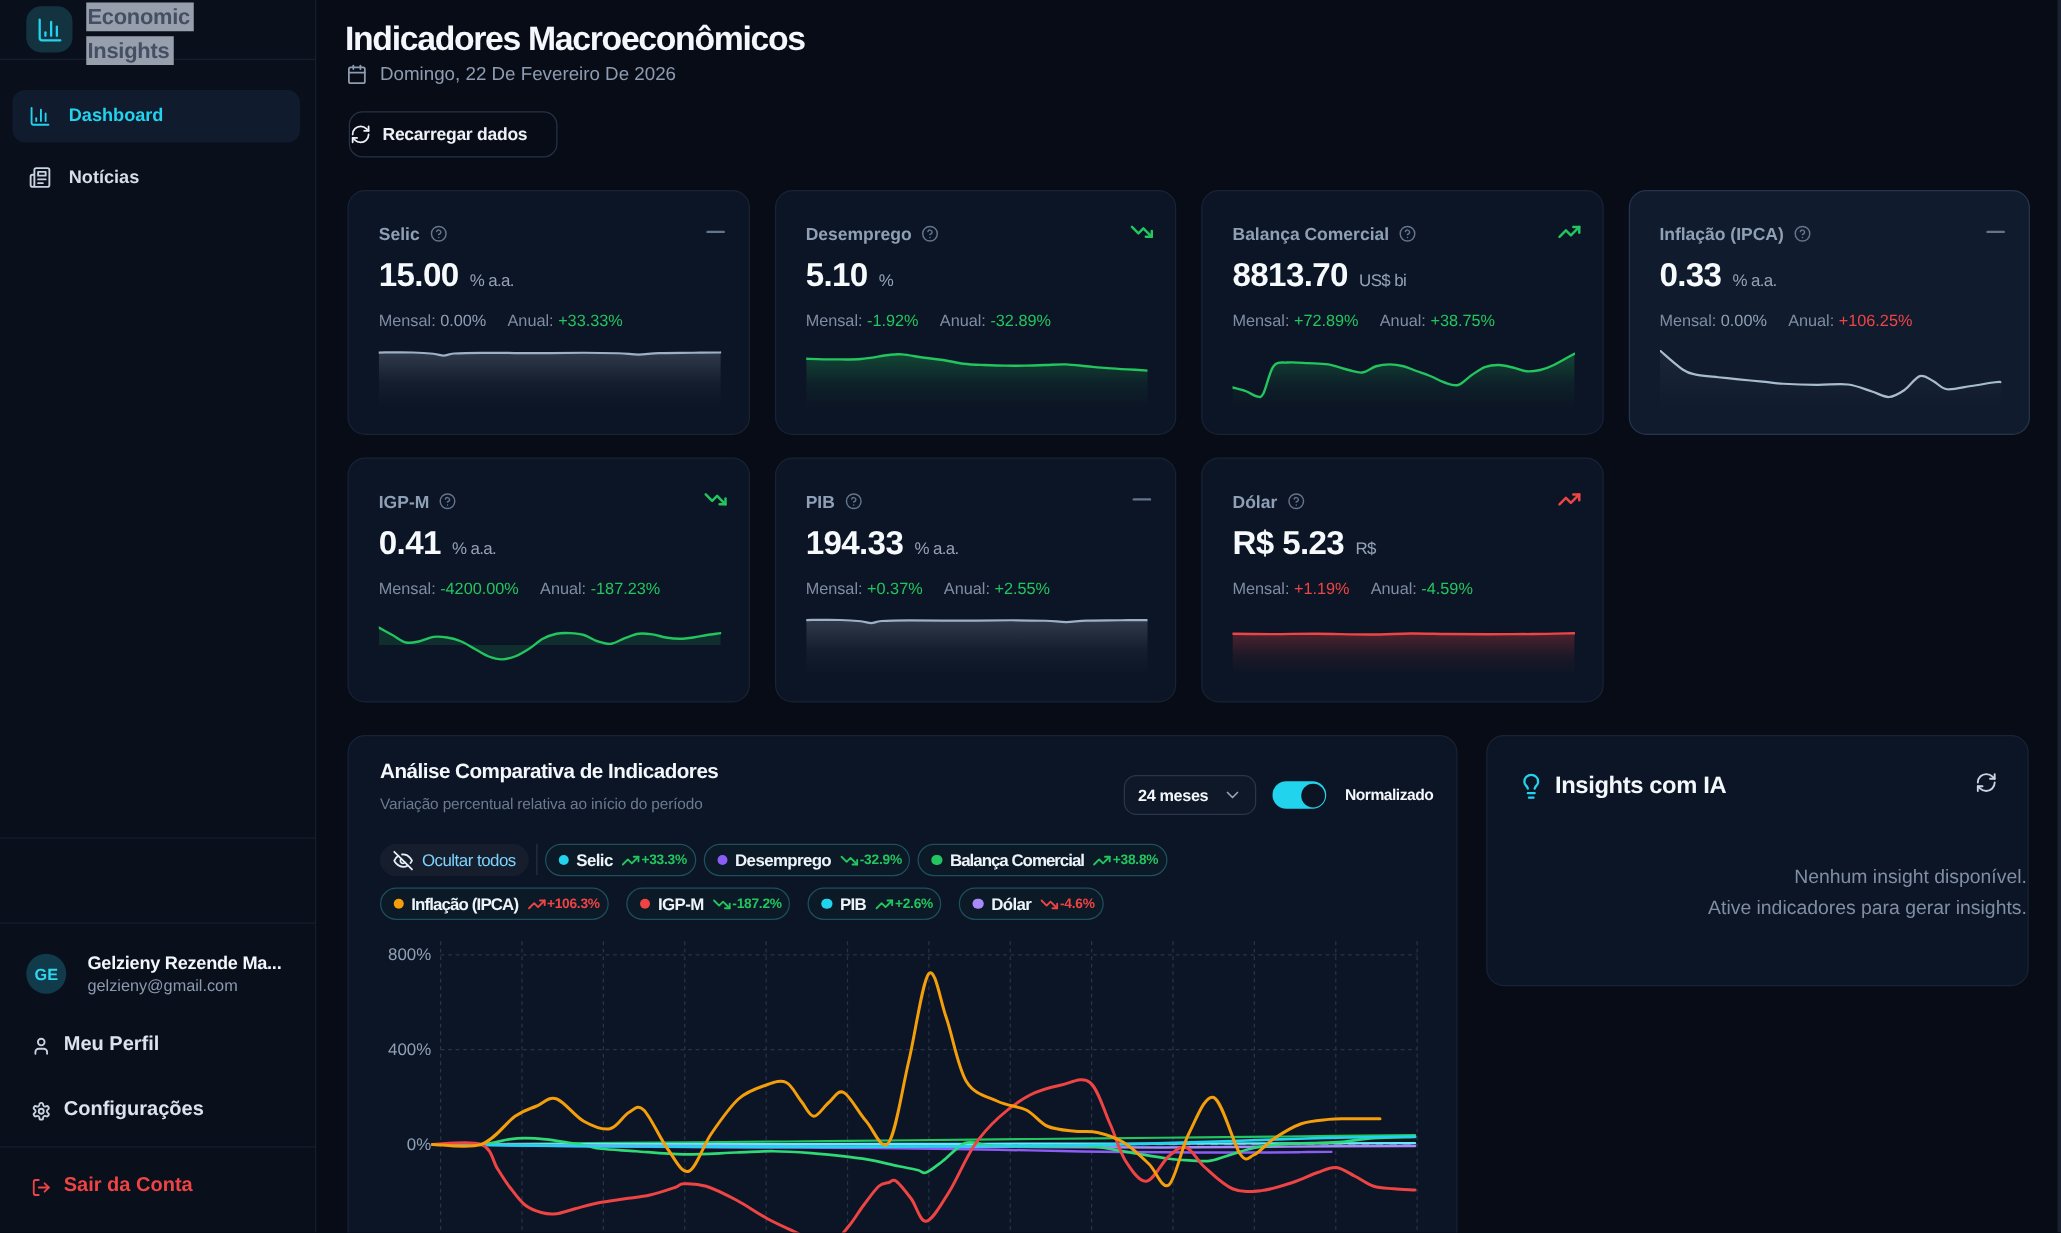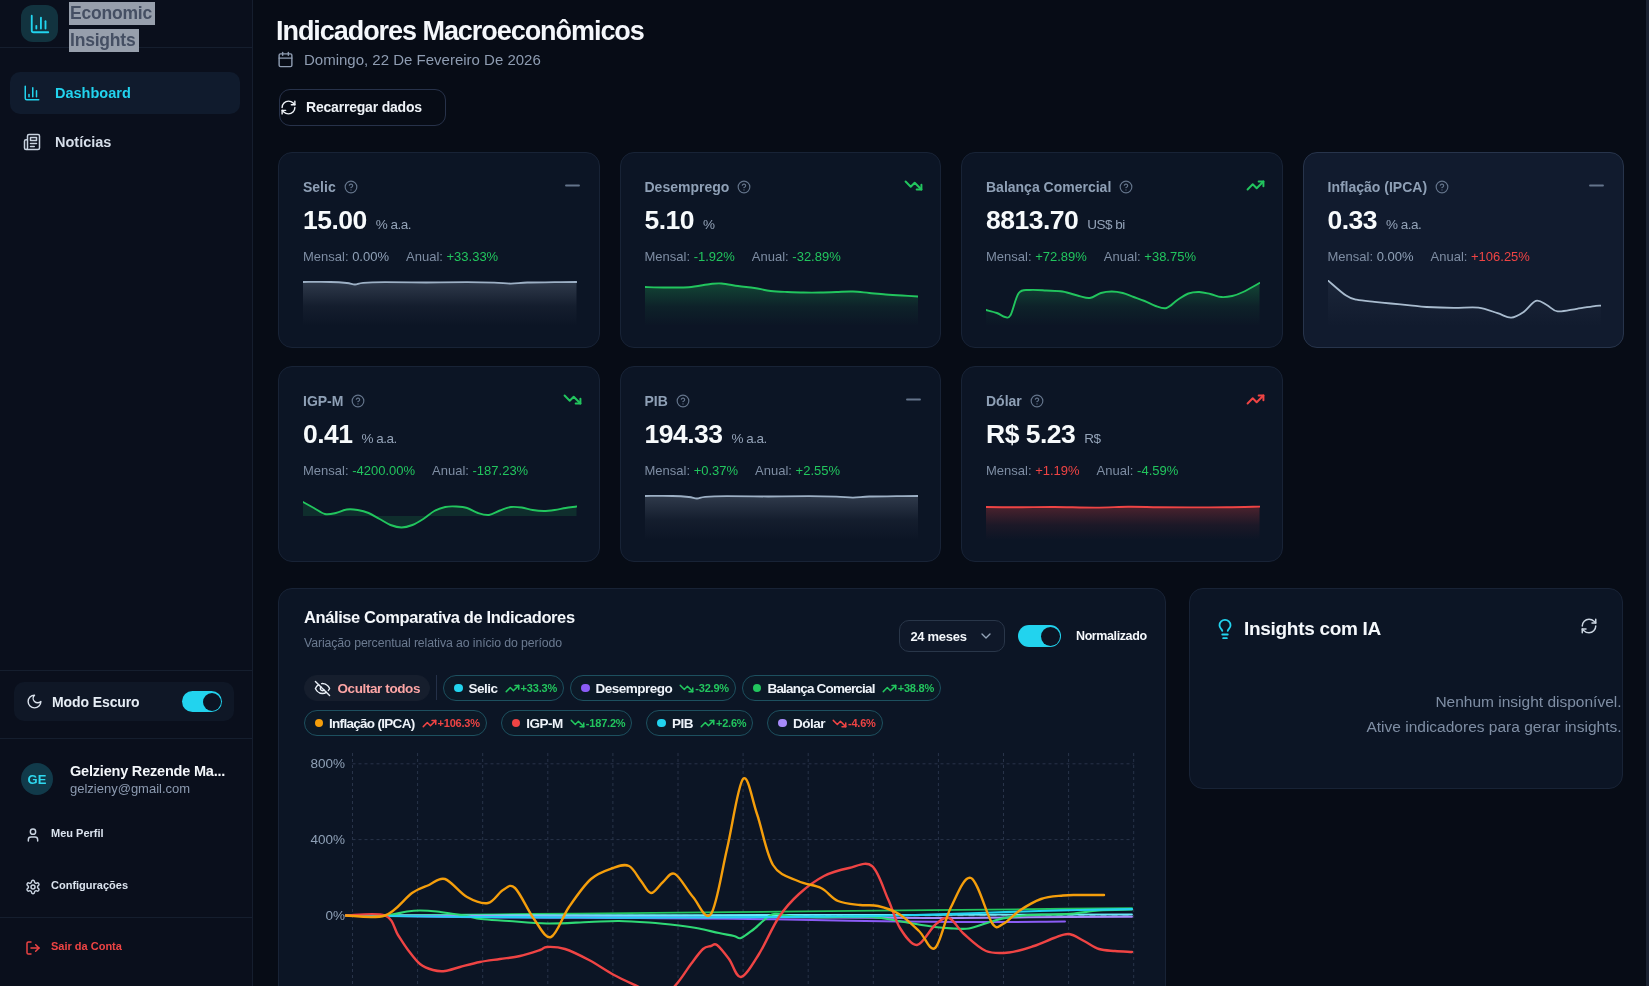--- a/index.html
+++ b/index.html
@@ -16,21 +16,21 @@
 .nav-item.active{background:#101b2d;color:#22d3ee}
 .side-bottom-border{position:absolute;left:0;top:670px;width:100%;border-top:1px solid #151e2e}
 .mode-box{position:absolute;left:14px;top:682px;width:220px;height:39px;background:#0f1726;border-radius:10px;display:flex;align-items:center;padding:0 12px;gap:9px;font-size:14px;font-weight:600;color:#e6edf5;letter-spacing:-0.1px}
 .toggle{width:40px;height:21px;border-radius:11px;background:#22d3ee;position:relative;margin-left:auto}
 .toggle .knob{position:absolute;right:1.5px;top:1.5px;width:18px;height:18px;border-radius:50%;background:#0c1424}
 .divider2{position:absolute;left:0;top:738px;width:100%;border-top:1px solid #151e2e}
 .user-row{position:absolute;left:21px;top:763px;display:flex;gap:17px}
 .avatar{width:32px;height:32px;border-radius:50%;background:#113a4a;color:#2fd8ef;font-size:13px;font-weight:700;display:flex;align-items:center;justify-content:center}
 .uname{font-size:14.5px;font-weight:700;color:#f3f6fa;line-height:17px;letter-spacing:-0.2px}
 .uemail{font-size:13px;color:#8c9ab0;line-height:17px}
-.side-link{position:absolute;left:25px;display:flex;align-items:flex-start;gap:10px;font-size:11px;font-weight:600;color:#dbe3ee}
+.side-link{position:absolute;left:25px;display:flex;align-items:flex-end;gap:10px;font-size:16px;font-weight:600;color:#dbe3ee}
 .divider3{position:absolute;left:0;top:917px;width:100%;border-top:1px solid #151e2e}
 .logout{color:#ef4444}
 
 .main{position:absolute;left:253px;top:0;width:1396px;height:986px}
 h1{position:absolute;left:23px;top:16px;font-size:27px;font-weight:700;color:#f4f7fb;letter-spacing:-1.05px}
 .date-row{position:absolute;left:24px;top:51px;display:flex;gap:10px}
 .date-row{color:#8e9cb1;font-size:15px}
 .reload-btn{position:absolute;left:26px;top:88.5px;width:167px;height:37px;border:1px solid #27324a;border-radius:11px;display:flex;align-items:center;justify-content:flex-start;gap:9px;font-size:14px;font-weight:700;color:#eef2f7;background:transparent;letter-spacing:-0.2px}
 
 .card{position:absolute;width:321.5px;height:196px;background:#0c1525;border:1px solid #182336;border-radius:14px}
@@ -51,21 +51,21 @@
 .comp-title{position:absolute;left:25px;top:19px;font-size:16.5px;font-weight:700;color:#f4f7fb;letter-spacing:-0.4px}
 .comp-sub{position:absolute;left:25px;top:47px;font-size:12.3px;color:#6b7a90;letter-spacing:-0.1px}
 .select{position:absolute;left:620px;top:31px;width:106px;height:32px;background:#0f1829;border:1px solid #293649;border-radius:10px;display:flex;align-items:center;justify-content:center;gap:11px;font-size:13px;font-weight:700;color:#f4f7fb;letter-spacing:-0.3px}
 .norm-toggle{position:absolute;left:739px;top:36px;display:flex;align-items:center;gap:15px;font-size:12.5px;font-weight:700;color:#f4f7fb;letter-spacing:-0.4px}
 .toggle.big{width:43px;height:22px;border-radius:12px;margin-left:0}
 .toggle.big .knob{width:19px;height:19px}
 .chips{position:absolute;left:24.5px;display:flex;gap:6px;height:26px}.chips.r2{gap:14px}
 .chip{display:flex;align-items:center;padding:0 6px 0 10px;border:1px solid #1d505f;border-radius:13px;background:rgba(13,30,43,.45);font-size:14px;height:26px}
 .chip .dot{width:8.5px;height:8.5px;border-radius:50%;margin-right:6px}
 .cname{color:#eef3f9;font-weight:700;letter-spacing:-0.5px;font-size:13.5px}.chip>svg{margin-left:7px}
-.cname2{color:#fca5a5;font-weight:700;font-size:13.5px;letter-spacing:-0.4px}
+.cname2{color:#7dd3fc;font-weight:400;font-size:13.5px;letter-spacing:-0.4px}
 .cpct{font-size:11px;font-weight:700;margin-left:1px;letter-spacing:-0.2px}
 .chip.hideall{background:#161e2d;border-color:#161e2d;padding:0 9px;border-radius:13px}.chip.hideall .cname2{margin-left:7px}.chip.hideall>svg{margin-left:0}
 .vsep{width:1px;height:25px;background:#243048}
 .bigchart{position:absolute;left:0;top:150px}
 .ins-head{position:absolute;left:24px;top:28px;right:24px;display:flex;align-items:center;gap:8px;font-size:19px;font-weight:700;color:#f4f7fb;letter-spacing:-0.3px}
 .ins-refresh{margin-left:auto}
 .ins-empty{position:absolute;left:0;right:0;top:100px;text-align:right;font-size:15.5px;color:#7f8ea4;line-height:25px}
 </style>
 </head>
 <body>
@@ -87,25 +87,20 @@
         <path d="M15 18h-5"></path>
         <path d="M10 6h8v4h-8V6Z"></path>
       </svg>Notícias</div>
   <div class="nav-item active" style="top:72px"><svg width="18" height="18" viewBox="0 0 24 24" fill="none" stroke="#22d3ee" stroke-width="2" stroke-linecap="round" stroke-linejoin="round">
         <path d="M3 3v16a2 2 0 0 0 2 2h16"></path>
         <path d="M8 17v-3"></path>
         <path d="M13 17V5"></path>
         <path d="M18 17V9"></path>
       </svg>Dashboard</div>
   <div class="side-bottom-border"></div>
-  <div class="mode-box"><svg width="17" height="17" viewBox="0 0 24 24" fill="none" stroke="#dbe3ee" stroke-width="2" stroke-linecap="round" stroke-linejoin="round">
-        <path d="M12 3a6 6 0 0 0 9 9 9 9 0 1 1-9-9Z"></path>
-      </svg>Modo Escuro<div class="toggle">
-        <div class="knob"></div>
-      </div></div>
   <div class="divider2"></div>
   <div class="user-row">
     <div class="avatar">GE</div>
     <div>
         <div class="uname">Gelzieny Rezende Ma...</div>
         <div class="uemail">gelzieny@gmail.com</div>
       </div>
   </div>
   <div class="side-link" style="top:827px"><svg width="16" height="16" viewBox="0 0 24 24" fill="none" stroke="#c9d3e0" stroke-width="2.2" stroke-linecap="round" stroke-linejoin="round">
         <path d="M19 21v-2a4 4 0 0 0-4-4H9a4 4 0 0 0-4 4v2"></path>

